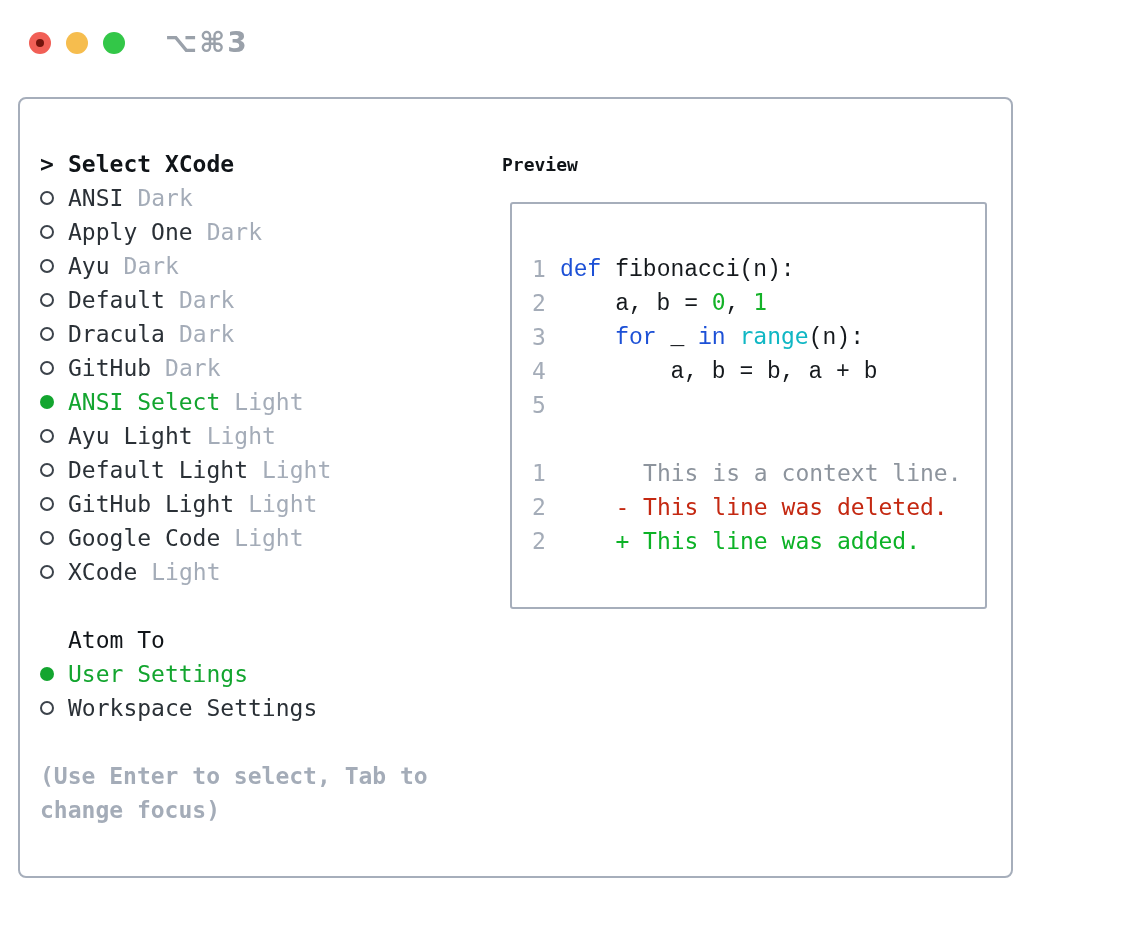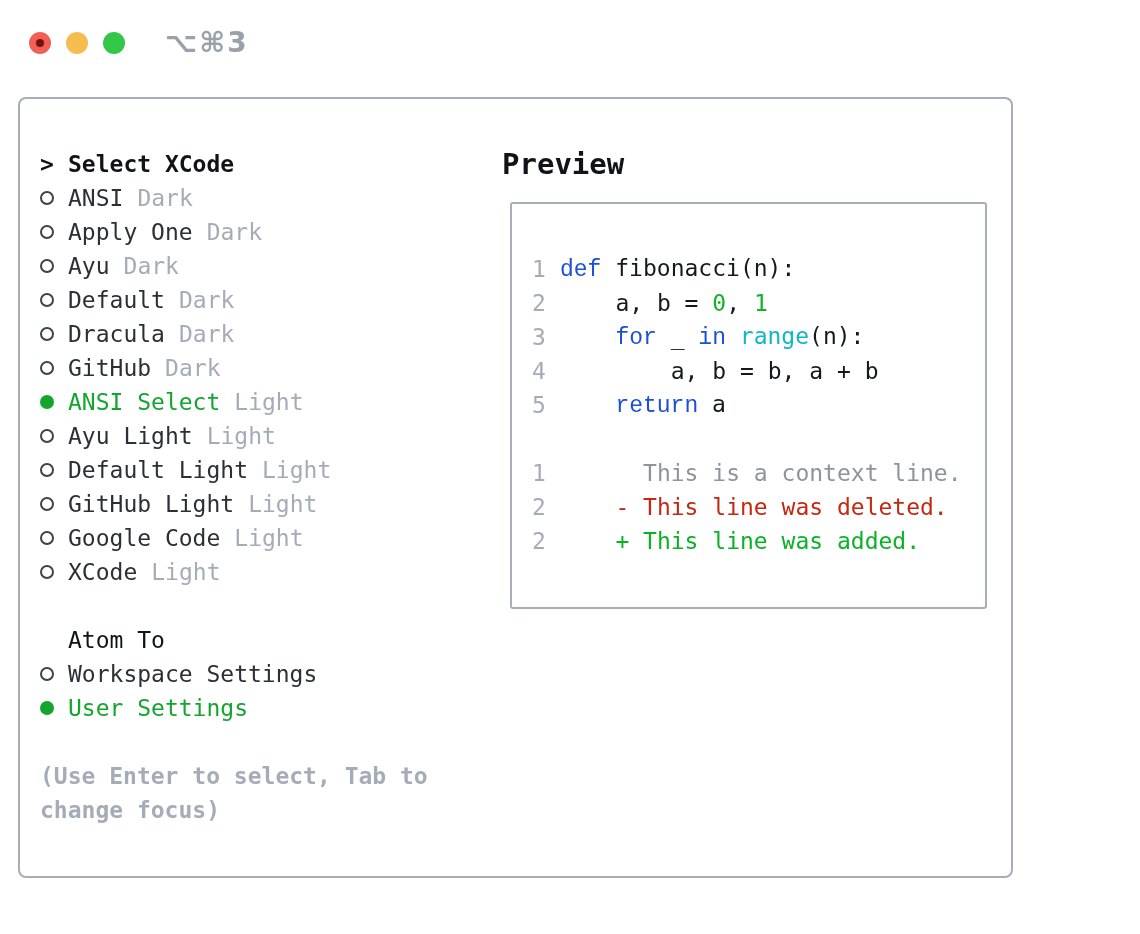--- a/index.html
+++ b/index.html
@@ -29,28 +29,28 @@
   .arrow{font-weight:700;color:var(--text-black);}
   .hdr{font-weight:700;color:var(--text-black);}
   .subhdr{color:var(--text-black);}
   .name{color:var(--text-dark);text-align:right;}
   .name.sel{color:var(--accent-green);}
   .variant{color:var(--muted-gray);margin-left:14px;}
   .sp34{height:34px;}
   .help{width:404px;font-size:23px;line-height:34px;color:var(--muted-gray);white-space:normal;font-weight:bold;}
   
   .preview-title{position:absolute;left:482px;top:48px;height:34px;display:flex;align-items:center;
-    font-size:29px;font-weight:700;color:var(--text-black);}
+    font-size:18px;font-weight:700;color:var(--text-black);}
   .preview-box{position:absolute;left:490px;top:103px;width:477px;height:407px;
     border:2px solid var(--border-gray);border-radius:3px;box-sizing:border-box;background:#fff;}
   .pcontent{position:absolute;left:20px;top:48px;}
   .prow{display:flex;height:34px;align-items:center;font-size:23px;white-space:pre;}
   .gutter{width:15px;flex:none;color:var(--gutter-gray);}
   .codetext{margin-left:13px;white-space:pre;}
-  .seg-fg{color:var(--code-fg);}
+  .seg-fg{color:var(--code-fg);font-family:Liberation Mono, monospace;}
   .seg-blue{color:var(--kw-blue);font-family:Liberation Mono, monospace;}
   .seg-cyan{color:var(--fn-cyan);}
   .seg-num{color:var(--num-green);}
   .diff-context{color:var(--context-gray);}
   .diff-deleted{color:var(--diff-red);}
   .diff-added{color:var(--diff-green);}
 </style>
 </head>
 <body>
 
@@ -85,36 +85,36 @@
           <div class="lrow"><span class="mslot"><span class="radio"></span></span><span class="name">GitHub Light</span><span class="variant">Light</span></div>
           <div class="lrow"><span class="mslot"><span class="radio"></span></span><span class="name">Google Code</span><span class="variant">Light</span></div>
           <div class="lrow"><span class="mslot"><span class="radio"></span></span><span class="name">XCode</span><span class="variant">Light</span></div>
         </div>
       <div class="sp34"></div>
       <div class="lrow">
         <span class="mslot"></span>
         <span class="subhdr">Atom To</span>
       </div>
       <div id="apply-list">
+          <div class="lrow"><span class="mslot"><span class="radio filled"></span></span><span class="name sel">User Settings</span></div>
           <div class="lrow"><span class="mslot"><span class="radio"></span></span><span class="name">Workspace Settings</span></div>
-          <div class="lrow"><span class="mslot"><span class="radio filled"></span></span><span class="name sel">User Settings</span></div>
         </div>
       <div class="sp34"></div>
       <div class="help">(Use Enter to select, Tab to change focus)</div>
     </div>
 
     <div class="preview-title">Preview</div>
 
     <div class="preview-box">
       <div class="pcontent" id="preview-content">
           <div class="prow"><span class="gutter">1</span><span class="codetext"><span class="seg-blue">def</span><span class="seg-fg"> fibonacci(n):</span></span></div>
           <div class="prow"><span class="gutter">2</span><span class="codetext"><span class="seg-fg">    a, b = </span><span class="seg-num">0</span><span class="seg-fg">, </span><span class="seg-num">1</span></span></div>
           <div class="prow"><span class="gutter">3</span><span class="codetext"><span class="seg-fg">    </span><span class="seg-blue">for</span><span class="seg-fg"> _ </span><span class="seg-blue">in</span><span class="seg-fg"> </span><span class="seg-cyan">range</span><span class="seg-fg">(n):</span></span></div>
           <div class="prow"><span class="gutter">4</span><span class="codetext"><span class="seg-fg">        a, b = b, a + b</span></span></div>
-          <div class="prow"><span class="gutter">5</span><span class="codetext"><span class="seg-fg">    </span><span class="seg-blue">return</span><span class="seg-fg"> a</span></span></div>
+          <div class="prow"><span class="gutter">5</span></div>
           <div class="sp34"></div>
           <div class="prow"><span class="gutter">1</span><span class="codetext diff-context">      This is a context line.</span></div>
           <div class="prow"><span class="gutter">2</span><span class="codetext diff-deleted">    - This line was deleted.</span></div>
           <div class="prow"><span class="gutter">2</span><span class="codetext diff-added">    + This line was added.</span></div>
         </div>
     </div>
 
   </div>
 </div>
 

